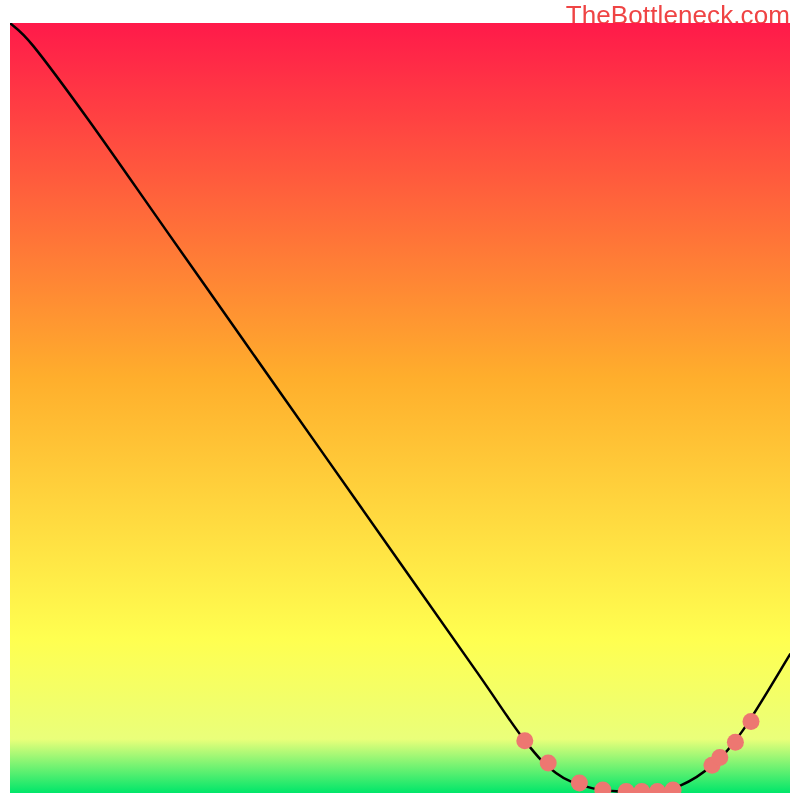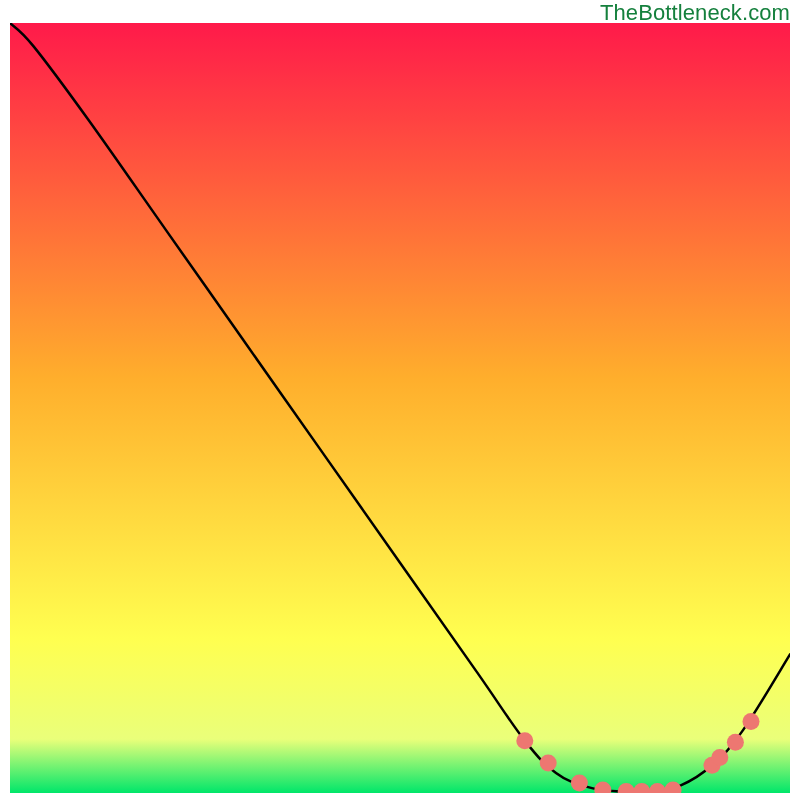--- a/index.html
+++ b/index.html
@@ -17,23 +17,23 @@
     top: 23px;
     width: 780px;
     height: 770px;
     border: 2.5px solid #000000;
     box-sizing: border-box;
   }
   .attribution {
     position: absolute;
     top: 0;
     right: 10px;
-    font-size: 22px;
+    font-size: 26px;
     font-weight: 500;
-    color: #15803d;
+    color: #ef4444;
     letter-spacing: 0.1px;
   }
   svg.plot {
     position: absolute;
     left: 10px;
     top: 23px;
     width: 780px;
     height: 770px;
   }
 </style>

